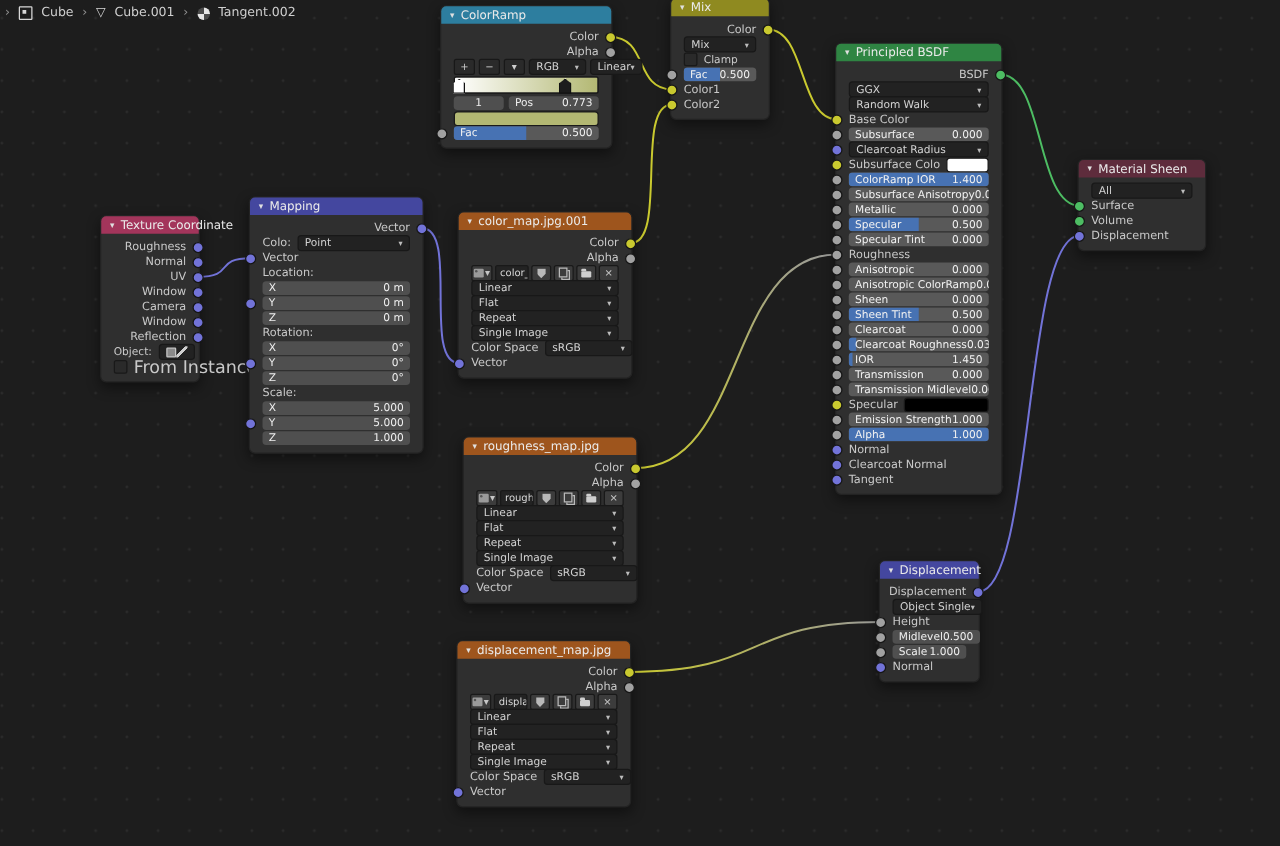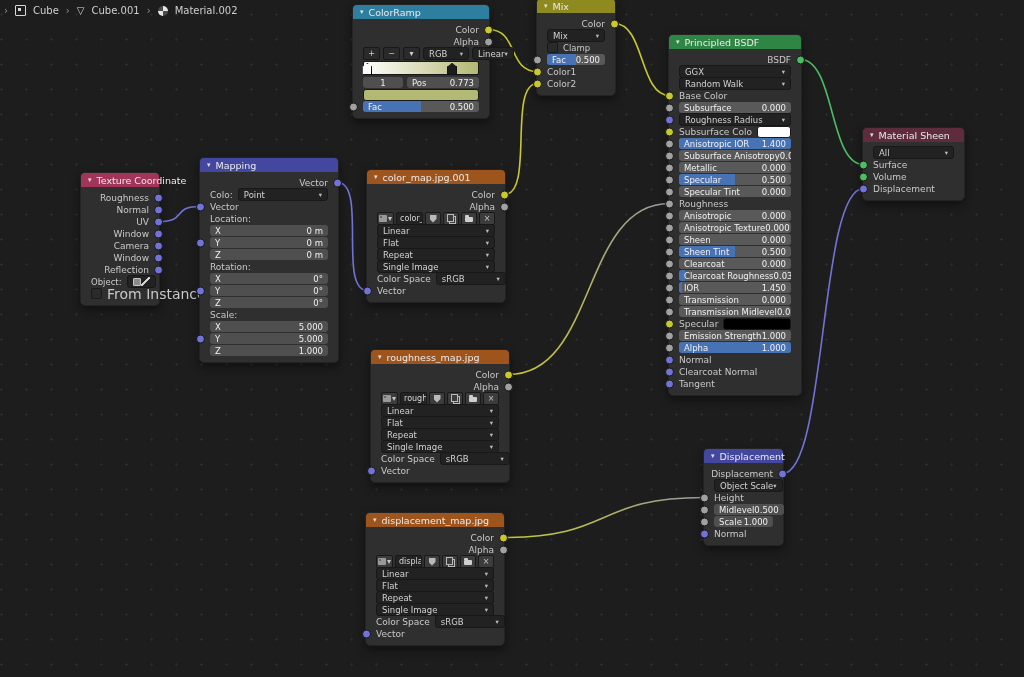--- a/index.html
+++ b/index.html
@@ -87,21 +87,21 @@
 
   <div class="crumb">
     <span class="sep">›</span>
     <span class="obj-ic"></span>
     <span>Cube</span>
     <span class="sep">›</span>
     <span class="mesh-ic">▽</span>
     <span>Cube.001</span>
     <span class="sep">›</span>
     <span class="mat-ic"></span>
-    <span>Material.002</span>
+    <span>Tangent.002</span>
   </div>
 
   <div class="node" style="left:80px;top:172px;width:78px;">
     <div class="nhead" style="background: rgb(163, 53, 91);">
       <span class="chev">▾</span>
       <span>Texture Coordinate</span>
     </div>
     <div class="nbody">
       <div class="nrow out">
           <span>Roughness</span>
@@ -568,34 +568,34 @@
             <span class="sock l s-value"></span>
             <span class="slider">
               <span class="fill" style="width: 0%;"></span>
               <span class="sl">Subsurface</span>
               <span class="sv">0.000</span>
             </span>
           </div>
           <div class="nrow">
             <span class="sock l s-vector"></span>
             <span class="drop">
-              <span>Roughness Radius</span>
+              <span>Clearcoat Radius</span>
               <span class="dchev">▾</span>
             </span>
           </div>
           <div class="nrow">
             <span class="sock l s-color"></span>
             <span class="inlab">Subsurface Colo</span>
             <span class="swatch" style="background: rgb(255, 255, 255);"></span>
           </div>
           <div class="nrow">
             <span class="sock l s-value"></span>
             <span class="slider">
               <span class="fill" style="width: 100%;"></span>
-              <span class="sl">Anisotropic IOR</span>
+              <span class="sl">ColorRamp IOR</span>
               <span class="sv">1.400</span>
             </span>
           </div>
           <div class="nrow">
             <span class="sock l s-value"></span>
             <span class="slider">
               <span class="fill" style="width: 0%;"></span>
               <span class="sl">Subsurface Anisotropy</span>
               <span class="sv">0.000</span>
             </span>
@@ -633,21 +633,21 @@
             <span class="slider">
               <span class="fill" style="width: 0%;"></span>
               <span class="sl">Anisotropic</span>
               <span class="sv">0.000</span>
             </span>
           </div>
           <div class="nrow">
             <span class="sock l s-value"></span>
             <span class="slider">
               <span class="fill" style="width: 0%;"></span>
-              <span class="sl">Anisotropic Texture</span>
+              <span class="sl">Anisotropic ColorRamp</span>
               <span class="sv">0.000</span>
             </span>
           </div>
           <div class="nrow">
             <span class="sock l s-value"></span>
             <span class="slider">
               <span class="fill" style="width: 0%;"></span>
               <span class="sl">Sheen</span>
               <span class="sv">0.000</span>
             </span>
@@ -769,21 +769,21 @@
       <span class="chev">▾</span>
       <span>Displacement</span>
     </div>
     <div class="nbody">
       <div class="nrow out">
           <span>Displacement</span>
           <span class="sock r s-vector"></span>
         </div>
       <div class="nrow">
           <span class="drop">
-            <span>Object Scale</span>
+            <span>Object Single</span>
             <span class="dchev">▾</span>
           </span>
         </div>
       <div class="nrow">
           <span class="sock l s-value"></span>
           <span>Height</span>
         </div>
       <div class="nrow">
           <span class="sock l s-value"></span>
           <span class="fieldw">

